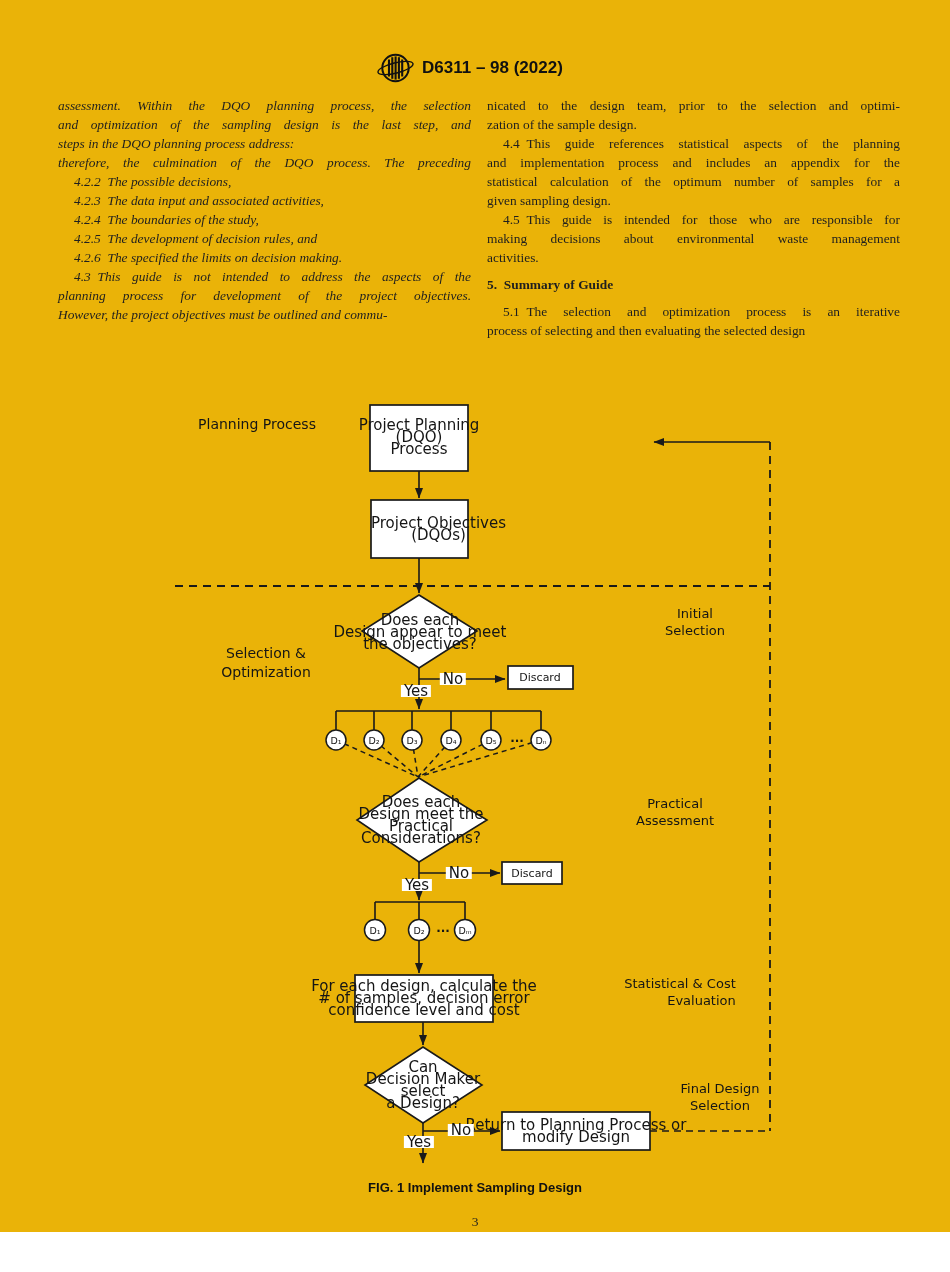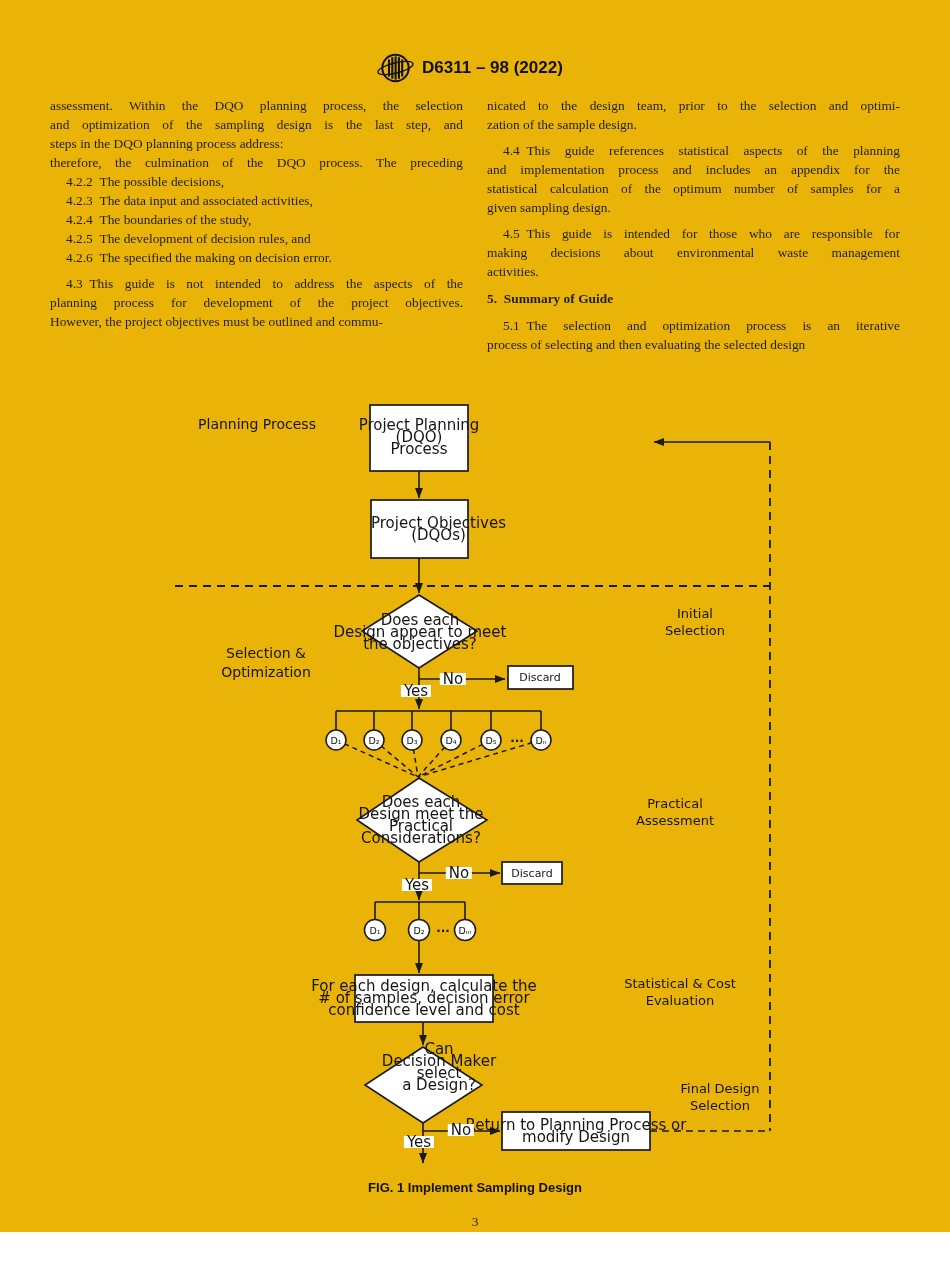--- a/index.html
+++ b/index.html
@@ -4,28 +4,28 @@
 <style>
   html,body{margin:0;padding:0;background:#ffffff;}
   .page{position:relative;width:950px;height:1232px;background:#eab308;overflow:hidden;
         font-family:"Liberation Serif",serif;color:#1f1f1f;}
   
   .hdr-logo{position:absolute;left:377px;top:51px;}
   .hdr-code{position:absolute;left:422px;top:57px;font-family:"Liberation Sans",sans-serif;
             font-weight:bold;font-size:17px;line-height:22px;color:#111;}
   
   .col{position:absolute;top:96px;width:413px;font-size:13.4px;line-height:19px;}
-  .col-left{left:50px;}
+  .col-left{left:58px;font-style:italic;}
   .col-right{left:487px;}
   .bl{text-align:justify;}
   .jl{text-align-last:justify;}
   .ll{text-align-last:left;}
   .ind{text-indent:16px;}
   .bold{font-weight:bold;}
-  .g7{margin-top:7px;}
+  .g7{}
   .g8{margin-top:8px;}
   
   .figure{position:absolute;left:0;top:395px;width:950px;height:810px;}
   .figure svg{position:absolute;left:0;top:0;}
   .flab{position:absolute;transform:translate(-50%,-50%);white-space:pre;text-align:center;
         font-family:"DejaVu Sans",sans-serif;color:#151515;}
   .f14{font-size:14px;line-height:19px;}
   .f13{font-size:13px;line-height:17px;}
   .f10{font-size:15px;line-height:12px;}
   .f11{font-size:11px;line-height:13px;}
@@ -54,21 +54,21 @@
 
   <div class="col col-left">
     <div class="bl jl">assessment. Within the DQO planning process, the selection</div>
     <div class="bl jl">and optimization of the sampling design is the last step, and</div>
     <div class="bl ll">steps in the DQO planning process address:</div>
     <div class="bl jl">therefore, the culmination of the DQO process. The preceding</div>
     <div class="bl ll ind">4.2.2 The possible decisions,</div>
     <div class="bl ll ind">4.2.3 The data input and associated activities,</div>
     <div class="bl ll ind">4.2.4 The boundaries of the study,</div>
     <div class="bl ll ind">4.2.5 The development of decision rules, and</div>
-    <div class="bl ll ind">4.2.6 The specified the making on decision error.</div>
+    <div class="bl ll ind">4.2.6 The specified the limits on decision making.</div>
     <div class="bl jl ind g7">4.3 This guide is not intended to address the aspects of the</div>
     <div class="bl jl">planning process for development of the project objectives.</div>
     <div class="bl ll">However, the project objectives must be outlined and commu-</div>
   </div>
 
   <div class="col col-right">
     <div class="bl jl">nicated to the design team, prior to the selection and optimi-</div>
     <div class="bl ll">zation of the sample design.</div>
     <div class="bl jl ind g7">4.4 This guide references statistical aspects of the planning</div>
     <div class="bl jl">and implementation process and includes an appendix for the</div>
@@ -161,21 +161,21 @@
       </g>
     </svg>
 
     <div class="flab f14" style="left:257px;top:29px;">Planning Process</div>
     <div class="flab f14" style="left:266px;top:268px;">Selection &amp;
 Optimization</div>
     <div class="flab f13" style="left:695px;top:227px;">Initial
 Selection</div>
     <div class="flab f13" style="left:675px;top:417px;">Practical
 Assessment</div>
-    <div class="flab f13" style="left:680px;top:597px;">Statistical &amp; Cost
+    <div class="flab f13" style="left:680px;top:597px;text-align:right;">Statistical &amp; Cost
 Evaluation</div>
     <div class="flab f13" style="left:720px;top:702px;">Final Design
 Selection</div>
 
     <div class="flab f10" style="left:419px;top:42px;">Project Planning
 (DQO)
 Process</div>
     <div class="flab f10" style="left:419px;top:134px;padding-left:39px;">Project Objectives
 (DQOs)</div>
     <div class="flab f10" style="left:420px;top:237px;">Does each
@@ -183,21 +183,21 @@
 the objectives?</div>
     <div class="flab f11" style="left:540px;top:282px;">Discard</div>
     <div class="flab f10" style="left:421px;top:425px;">Does each
 Design meet the
 Practical
 Considerations?</div>
     <div class="flab f11" style="left:532px;top:478px;">Discard</div>
     <div class="flab f10" style="left:424px;top:603px;">For each design, calculate the
 # of samples, decision error
 confidence level and cost</div>
-    <div class="flab f10" style="left:423px;top:672px;margin-left:16px;">Can
+    <div class="flab f10" style="left:423px;top:690px;">Can
 Decision Maker
 select
 a Design?</div>
     <div class="flab f10" style="left:576px;top:736px;">Return to Planning Process or
 modify Design</div>
 
     <div class="flab f10 wbg" style="left:453px;top:284px;">No</div>
     <div class="flab f10 wbg" style="left:416px;top:296px;">Yes</div>
     <div class="flab f10 wbg" style="left:459px;top:478px;">No</div>
     <div class="flab f10 wbg" style="left:417px;top:490px;">Yes</div>

